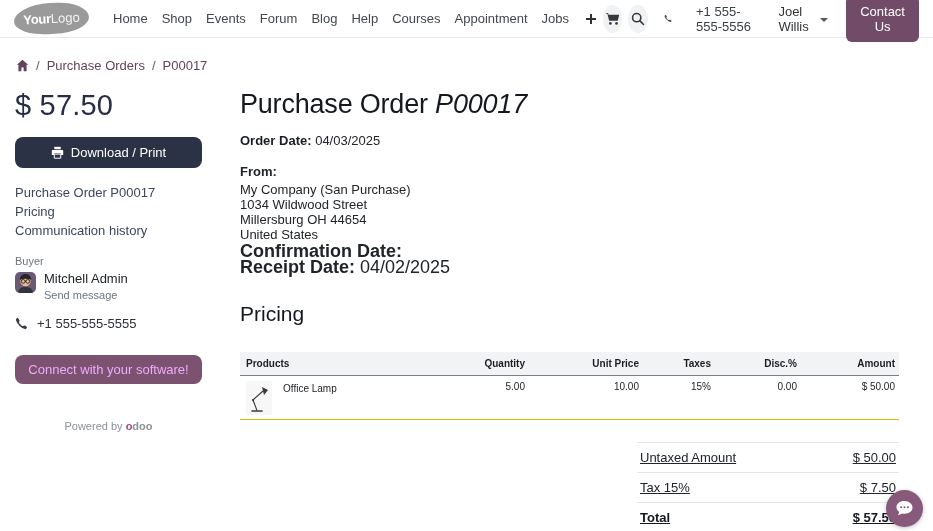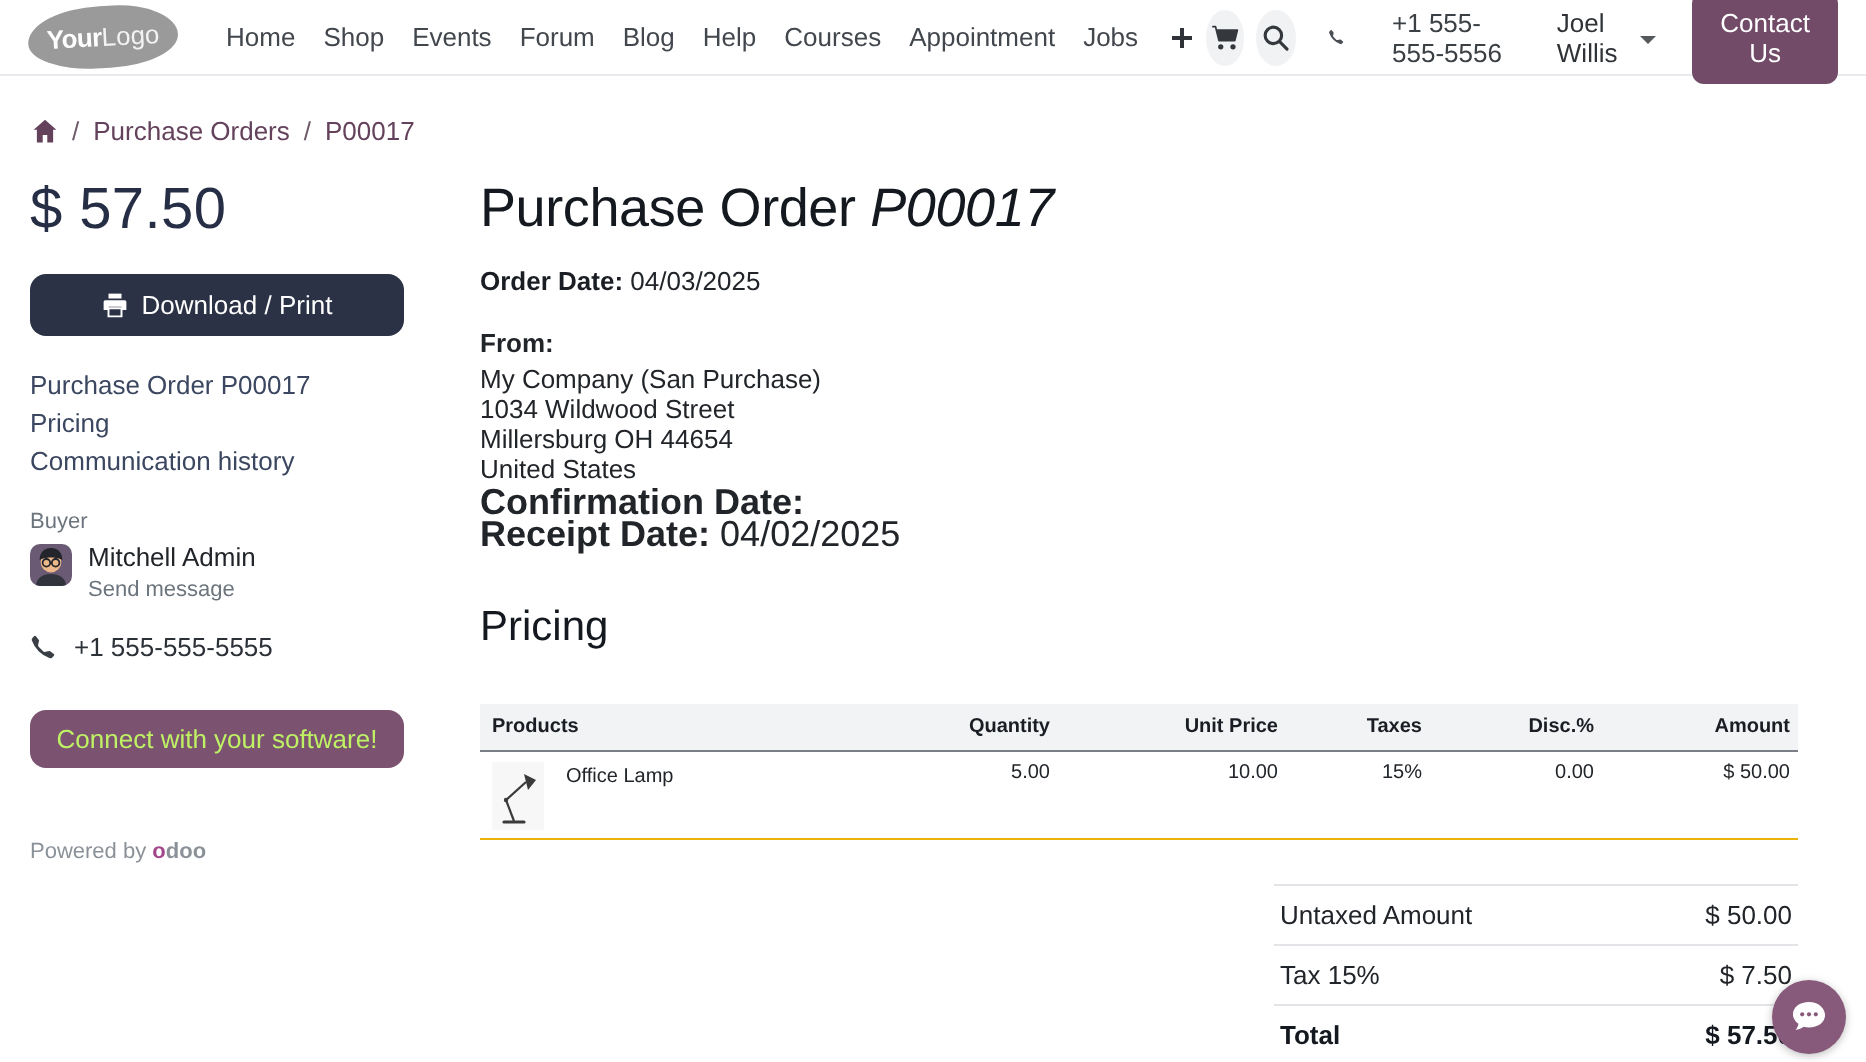--- a/index.html
+++ b/index.html
@@ -55,25 +55,25 @@
   }
   .side-links { margin-top: 17px; display: flex; flex-direction: column; gap: 4px; }
   .side-links a { font-size: 13px; color: #3b4760; text-decoration: none; cursor: pointer; }
   .buyer-label { margin-top: 17px; font-size: 11px; color: #6c757d; }
   .buyer-row { display: flex; gap: 8px; margin-top: 5px; align-items: flex-start; }
   .avatar { width: 21px; height: 21px; border-radius: 5px; overflow: hidden; flex-shrink: 0; }
   .buyer-name { font-size: 13px; color: #212529; line-height: 13px; }
   .send-message { font-size: 11px; color: #6c757d; text-decoration: none; cursor: pointer; display:inline-block; margin-top: 1px;}
   .phone-row { margin-top: 13px; display: flex; align-items: center; gap: 9px; font-size: 13px; color: #2c3138; cursor: pointer;}
   .connect-btn {
-    margin-top: 24px; width: 100%; background: #7b5270; color: #bef264; border: none;
+    margin-top: 24px; width: 100%; background: #7b5270; color: #f0abfc; border: none;
     border-radius: 8px; padding: 7px 4px; font-size: 13px; cursor: pointer;
     font-family: "Liberation Sans", sans-serif;
   }
-  .powered { margin-top: 36px; text-align: left; font-size: 11px; color: #8b9198; cursor: pointer; }
+  .powered { margin-top: 36px; text-align: center; font-size: 11px; color: #8b9198; cursor: pointer; }
   .powered .odoo-o { color: #a24689; font-weight: 700; }
   .powered .odoo-rest { color: #8b9198; font-weight: 700; }
   
   .po-title { font-size: 27px; font-weight: 500; color: #14181f; letter-spacing: -0.2px; }
   .po-title .ref { font-style: italic; }
   .meta-line { font-size: 13px; margin-top: 13px; }
   .meta-line b { color: #1a1e24; }
   .from-block { margin-top: 16px; font-size: 13px; }
   .addr { line-height: 14px; margin-top: 4px; }
   .addr div { margin-bottom: 0; padding-bottom: 1px;}
@@ -85,21 +85,21 @@
     padding: 6px 4px; border-bottom: 1px solid #7a7f85; text-align: right;
   }
   table.pricing th.col-products { text-align: left; padding-left: 6px; }
   table.pricing td { padding: 5px 4px 4px; border-bottom: 1px solid #eab308; text-align: right; vertical-align: top; }
   table.pricing td.cell-product { text-align: left; padding-left: 6px; }
   .prod-wrap { display: flex; gap: 11px; align-items: flex-start; }
   .thumb { width: 26px; height: 34px; background: #f7f7f7; display:flex; align-items:center; justify-content:center; flex-shrink:0;}
   .prod-name { margin-top: 2px; }
   td.num { padding-top: 7px; }
   .totals { width: 262px; margin-left: auto; margin-top: 22px; font-size: 13px; }
-  .totals .trow { display: flex; justify-content: space-between; padding: 7px 3px; border-top: 1px solid #e2e4e8; }
+  .totals .trow { display: flex; justify-content: space-between; padding: 7px 3px; border-top: 1px solid #e2e4e8; text-decoration: underline; }
   .totals .trow:last-child { border-bottom: 1px solid #e2e4e8; }
   .totals .trow.bold { font-weight: 700; color:#14181f; }
   
   .chat-fab {
     position: absolute; right: 10px; bottom: 4px; width: 37px; height: 37px;
     border-radius: 50%; background: #875A7B; border: none; cursor: pointer;
     display: flex; align-items: center; justify-content: center;
     box-shadow: 0 1px 4px rgba(0,0,0,0.25);
   }
   svg { display: block; }

